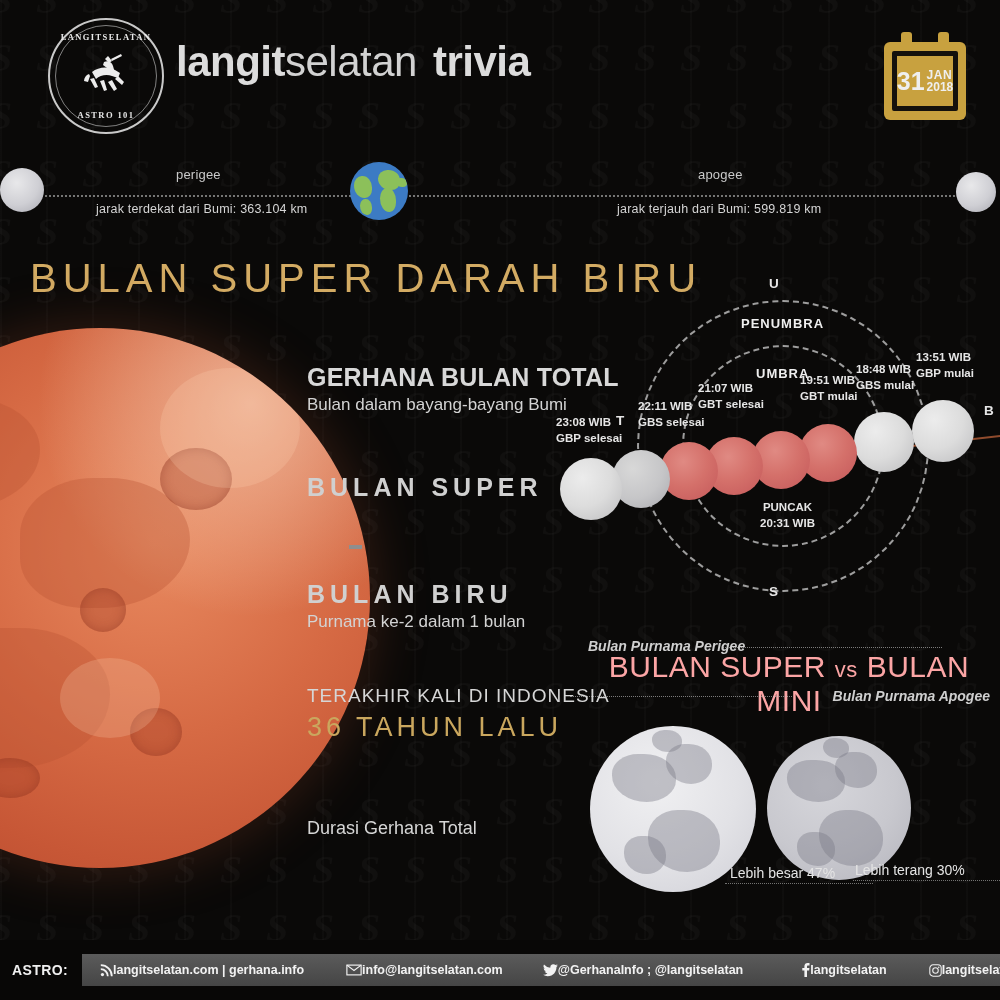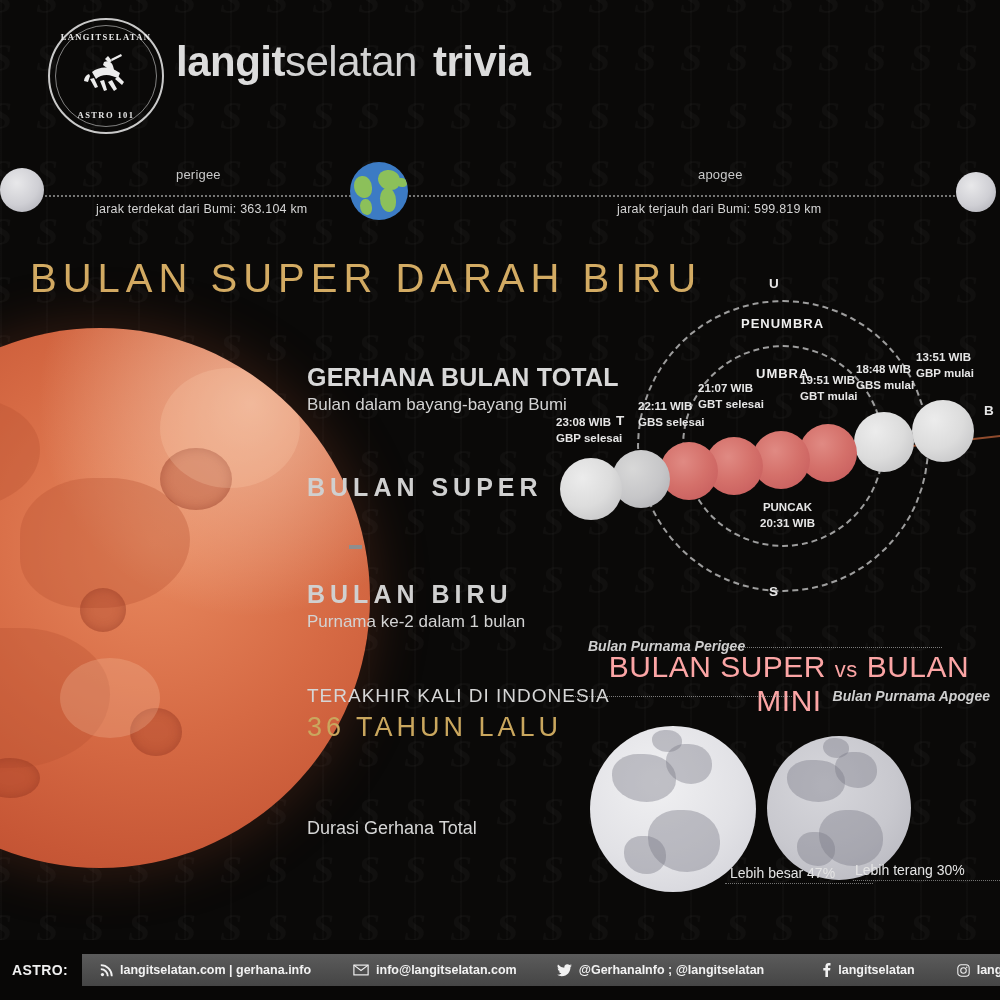--- a/index.html
+++ b/index.html
@@ -261,21 +261,21 @@
   #footer-bar{
     position:absolute; left:82px; top:14px; width:918px; height:32px;
     background:linear-gradient(180deg,#5b5b5b,#454545);
     display:flex; align-items:center;
   }
   #kontak-label{
     position:absolute; left:12px; top:22px; color:#f0f0f0;
     font-size:14px; font-weight:700; letter-spacing:0.4px;
   }
   .fitem{
-    display:flex; align-items:center; gap:7px;
+    display:flex; align-items:center; gap:0;
     color:#f2f2f2; font-size:12.5px; font-weight:700; white-space:nowrap;
   }
   .fitem .ic{ display:inline-flex; align-items:center; color:#f2f2f2; }
 </style>
 </head>
 <body>
 
 <div id="bg-texture"></div>
 <div id="bg-watermarks">
     <span style="left: -10px; top: -20px;">S</span>
@@ -694,20 +694,33 @@
         <path d="M11 24 c-3 1 -5 4 -5 7 l4 1 2 -6z"></path>
       </g>
     </svg>
     <div class="bottom-text">ASTRO 101</div>
   </div>
 
   <div id="brand">
     <span class="b1">langit</span><span class="b2">selatan</span><span class="b3">trivia</span>
   </div>
 
+  <div id="calendar">
+    <div id="cal-ring-l"></div>
+    <div id="cal-ring-r"></div>
+    <div id="cal-body">
+      <div id="cal-inner">
+        <span id="cal-day">31</span>
+        <span id="cal-mo">
+          <span class="m">JAN</span>
+          <span class="y">2018</span>
+        </span>
+      </div>
+    </div>
+  </div>
 </div>
 
 <div id="orbit-band">
   <div id="orbit-line"></div>
 </div>
 <div class="moon-small" id="moon-perigee"></div>
 <div class="moon-small" id="moon-apogee"></div>
 <div id="earth">
   <div class="land" style="left:4px;  top:14px; width:18px; height:22px;"></div>
   <div class="land" style="left:10px; top:37px; width:12px; height:16px;"></div>

